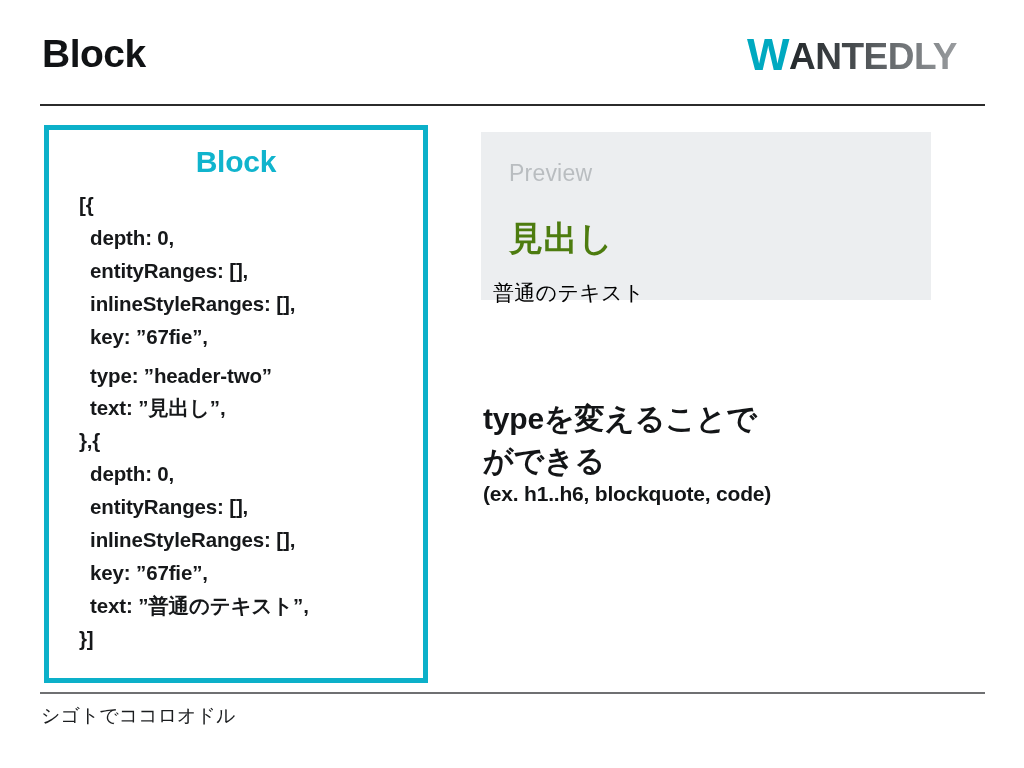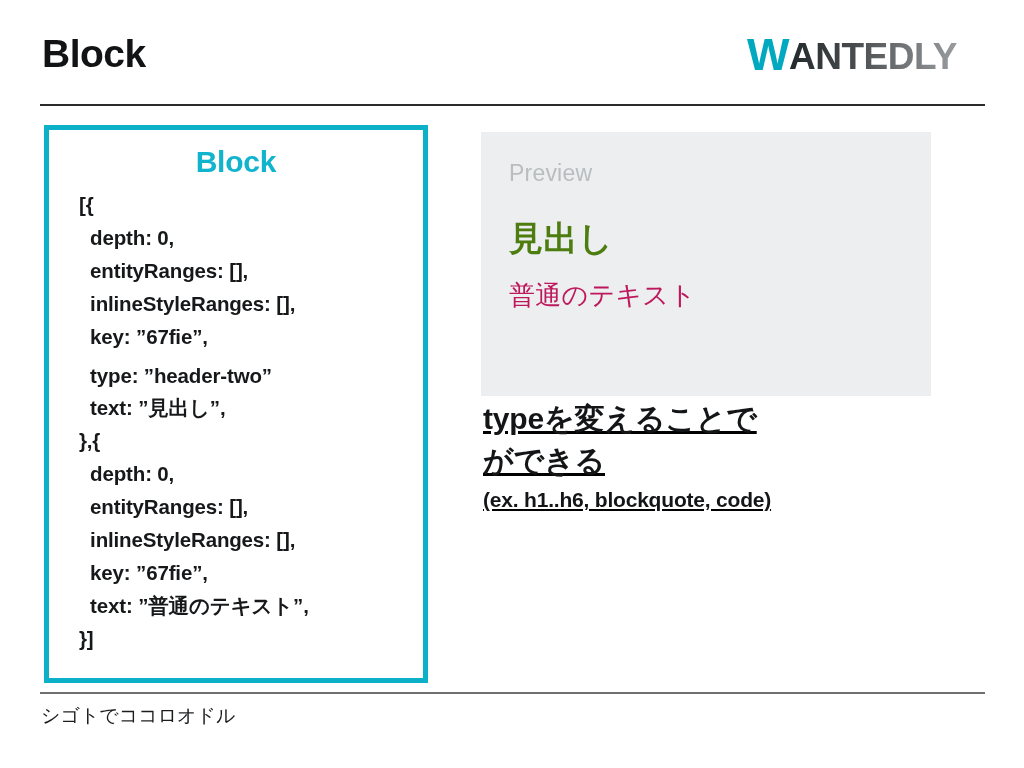--- a/index.html
+++ b/index.html
@@ -108,21 +108,21 @@
     height: 38px;
     line-height: 46px;
   }
 
   
   .preview-panel {
     position: absolute;
     left: 481px;
     top: 132px;
     width: 450px;
-    height: 264px;
+    height: 168px;
     background: #eceef0;
   }
   .preview-label {
     position: absolute;
     left: 28px;
     top: 30px;
     font-size: 23px;
     font-weight: 400;
     color: #b9bdc0;
     line-height: 1;
@@ -133,47 +133,45 @@
     left: 28px;
     top: 89px;
     font-size: 34px;
     font-weight: 700;
     color: #4d7c0f;
     line-height: 1;
     letter-spacing: 0.5px;
   }
   .preview-body {
     position: absolute;
-    left: 28px;
+    left: 12px;
     top: 150px;
-    font-size: 26px;
+    font-size: 21px;
     font-weight: 400;
-    color: #be185d;
+    color: #000000;
     line-height: 1;
     letter-spacing: 0.3px;
   }
 
   
   .explain {
     position: absolute;
     left: 483px;
     top: 398px;
     width: 470px;
-    text-decoration: underline;
   }
   .explain-line {
     font-size: 30px;
     font-weight: 700;
     color: #131517;
     line-height: 42px;
     letter-spacing: -0.2px;
     white-space: nowrap;
   }
   .explain-note {
-    margin-top: 6px;
     font-size: 21px;
     font-weight: 700;
     color: #131517;
     line-height: 1.1;
     letter-spacing: -0.2px;
     white-space: nowrap;
   }
 </style>
 </head>
 <body>

